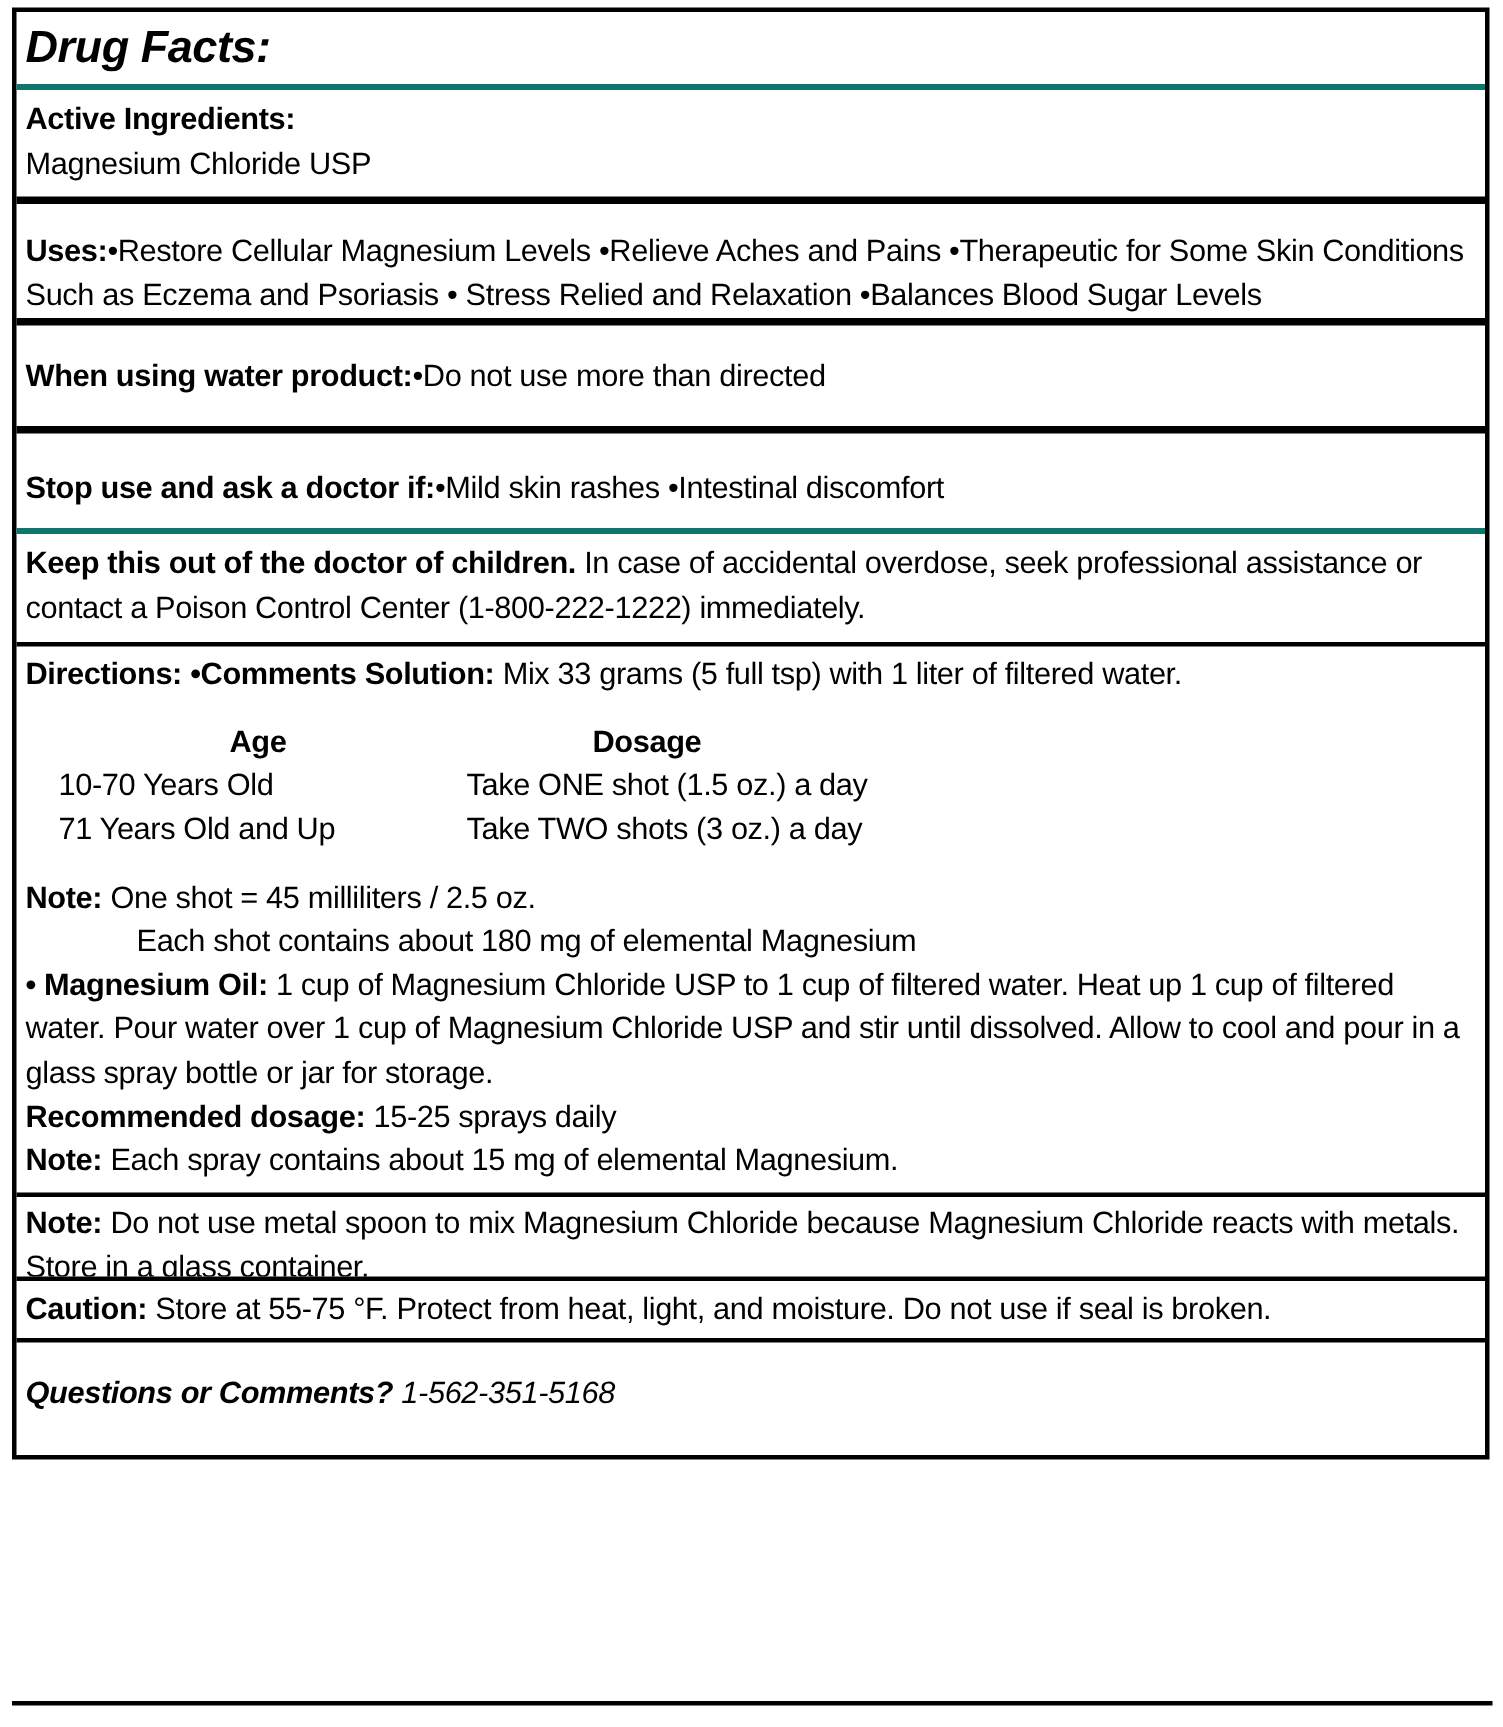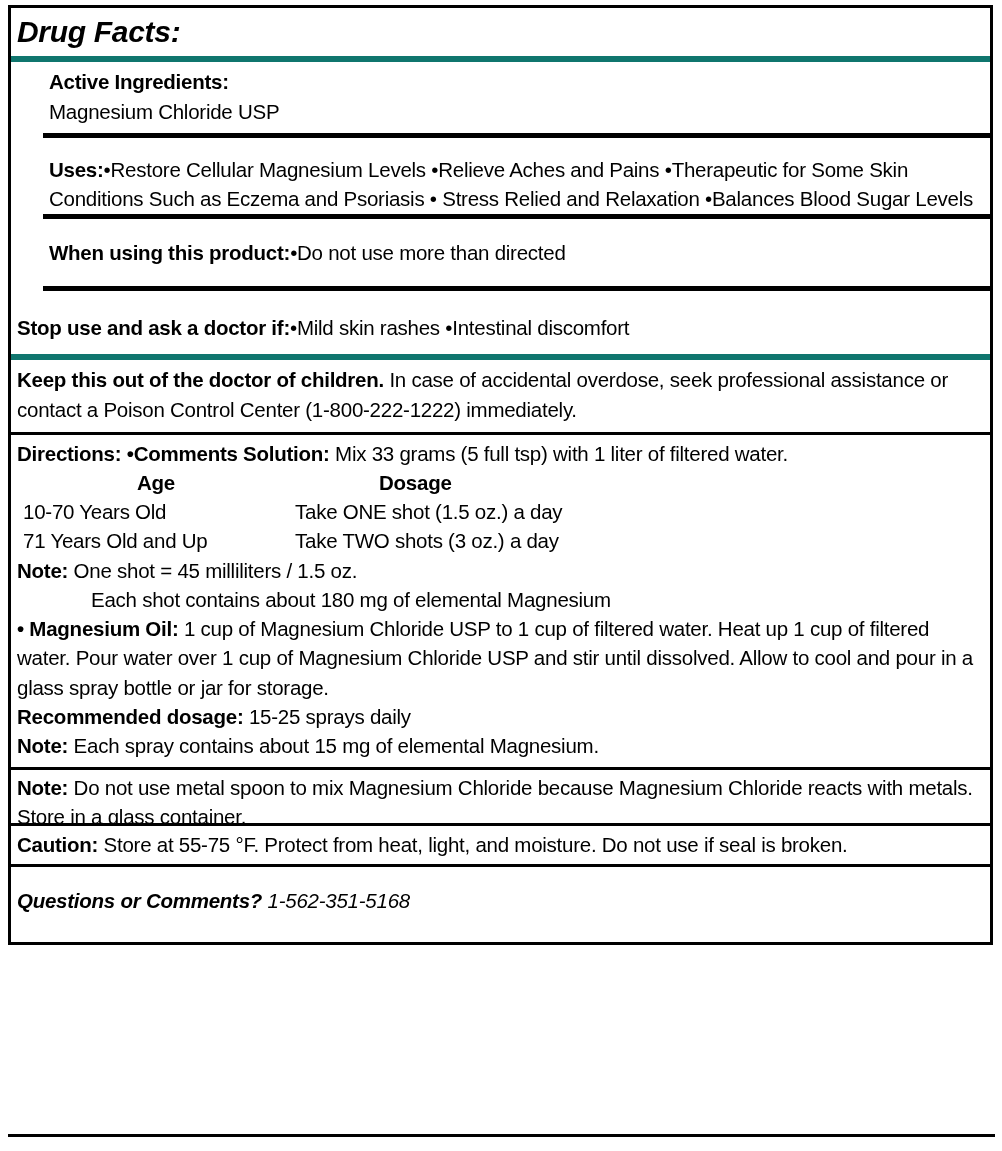--- a/index.html
+++ b/index.html
@@ -30,22 +30,22 @@
     width: 985px;
     box-sizing: border-box;
     border: 3px solid #000000;
     background: #ffffff;
   }
 
   .section {
     box-sizing: border-box;
     padding: 0 6px;
   }
-  .rule-thin   { border-bottom: 6px solid #0f766e; }
-  .rule-thick  { border-bottom: 5px solid #000000; margin-left: 32px; }
+  .rule-thin   { border-bottom: 4px solid #0f766e; }
+  .rule-thick  { border-bottom: 5px solid #000000; }
   .rule-medium { border-bottom: 3px solid #000000; }
 
   
   .title {
     font-size: 30px;
     font-weight: bold;
     font-style: italic;
     line-height: 1.0;
     letter-spacing: -0.3px;
     padding-top: 9px;
@@ -78,21 +78,21 @@
   .sec-directions  { padding-top: 4px; padding-bottom: 6px; }
   .sec-notemetal   { padding-top: 3px; padding-bottom: 0px; height: 56px; overflow: hidden; }
   .sec-caution     { padding-top: 4px; padding-bottom: 5px; }
   .sec-questions   { padding-top: 19px; padding-bottom: 27px; font-style: italic; }
 
   .line { display: block; }
 
   
   .dosage-table {
     border-collapse: collapse;
-    margin: 0;
+    margin: 16px;
     font-size: 20.5px;
     letter-spacing: -0.25px;
   }
   .dosage-table td, .dosage-table th {
     padding: 0;
     line-height: 1.42;
     text-align: left;
     font-weight: normal;
   }
   .dosage-table .col-age   { width: 272px; padding-left: 6px; }
@@ -123,21 +123,21 @@
     <div class="section sec-active rule-thick">
       <span class="line sec-heading">Active Ingredients:</span>
       <span class="line body-text">Magnesium Chloride USP</span>
     </div>
 
     <div class="section sec-uses rule-thick body-text">
       <span class="head-bold">Uses:</span><span>•Restore Cellular Magnesium Levels •Relieve Aches and Pains •Therapeutic for Some Skin Conditions Such as Eczema and Psoriasis • Stress Relied and Relaxation •Balances Blood Sugar Levels</span>
     </div>
 
     <div class="section sec-whenusing rule-thick body-text">
-      <span class="head-bold">When using this product:</span><span>•Do not use more than directed</span>
+      <span class="head-bold">When using water product:</span><span>•Do not use more than directed</span>
     </div>
 
     <div class="section sec-stopuse rule-thin body-text">
       <span class="head-bold">Stop use and ask a doctor if:</span><span>•Mild skin rashes •Intestinal discomfort</span>
     </div>
 
     <div class="section sec-children rule-medium body-text">
       <span class="head-bold">Keep this out of the doctor of children.</span>
       <span>In case of accidental overdose, seek professional assistance or contact a Poison Control Center (1-800-222-1222) immediately.</span>
     </div>
@@ -164,21 +164,21 @@
           </tr>
           <tr>
             <td class="col-age">71 Years Old and Up</td>
             <td class="col-dose">Take TWO shots (3 oz.) a day</td>
           </tr>
         </tbody>
       </table>
 
       <span class="line">
         <span class="head-bold">Note:</span>
-        <span>One shot = 45 milliliters / 1.5 oz.</span>
+        <span>One shot = 45 milliliters / 2.5 oz.</span>
       </span>
 
       <span class="line indent-note">Each shot contains about 180 mg of elemental Magnesium</span>
 
       <span class="line">
         <span class="head-bold">• Magnesium Oil:</span>
         <span>1 cup of Magnesium Chloride USP to 1 cup of filtered water. Heat up 1 cup of filtered water. Pour water over 1 cup of Magnesium Chloride USP and stir until dissolved. Allow to cool and pour in a glass spray bottle or jar for storage.</span>
       </span>
 
       <span class="line">

